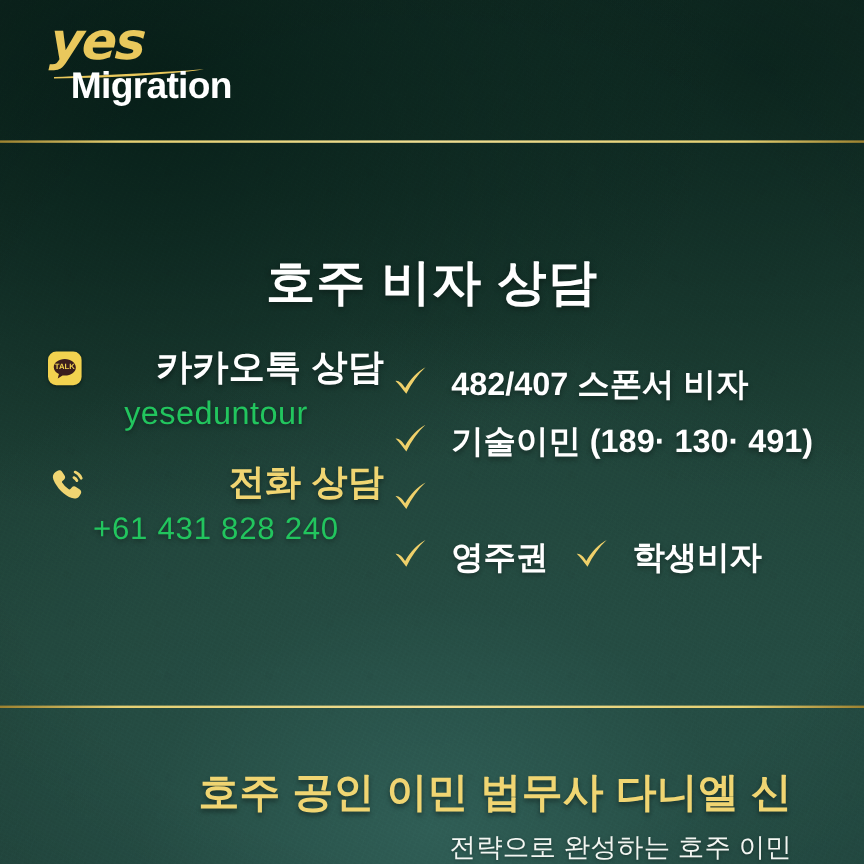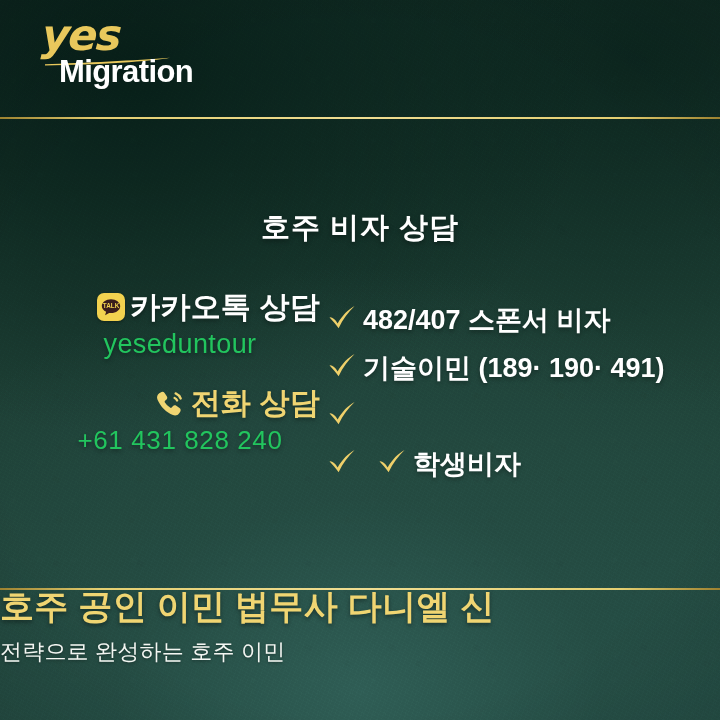--- a/index.html
+++ b/index.html
@@ -116,41 +116,41 @@
 
   
   .main-title {
     position: absolute;
     left: 0;
     top: 208px;
     width: 720px;
     text-align: center;
     font-family: "Liberation Sans", "DejaVu Sans", sans-serif;
     font-weight: 700;
-    font-size: 29px;
+    font-size: 41px;
     letter-spacing: 1px;
     color: #ffffff;
     text-shadow: 0 2px 5px rgba(0,0,0,0.38);
   }
 
   
   .contact-col {
     position: absolute;
     left: 40px;
     top: 290px;
     width: 280px;
     text-align: center;
   }
   .contact-block { margin-bottom: 26px; }
   .contact-block:last-child { margin-bottom: 0; }
 
   .contact-headline {
     display: flex;
     align-items: center;
-    justify-content: flex-end;
+    justify-content: space-between;
     gap: 5px;
     white-space: nowrap;
   }
   .kakao-icon {
     width: 28px;
     height: 28px;
     border-radius: 7px;
     background: #f2d24f;
     position: relative;
     flex: 0 0 auto;
@@ -194,21 +194,21 @@
   }
   .svc-row {
     display: flex;
     align-items: center;
     height: 48px;
     white-space: nowrap;
   }
   .svc-item {
     display: flex;
     align-items: center;
-    gap: 7px;
+    gap: 20px;
   }
   .svc-item + .svc-item { margin-left: 22px; }
   .check {
     width: 28px;
     height: 28px;
     flex: 0 0 auto;
     position: relative;
     top: -2px;
   }
   .svc-text {
@@ -217,23 +217,23 @@
     font-size: 27px;
     letter-spacing: 0px;
     color: #ffffff;
     text-shadow: 0 2px 4px rgba(0,0,0,0.35);
   }
 
   
   .footer {
     position: absolute;
     left: 0;
-    top: 584px;
+    top: 638px;
     width: 660px;
-    text-align: left;
+    text-align: right;
   }
   .footer-title {
     font-family: "Liberation Sans", "DejaVu Sans", sans-serif;
     font-weight: 700;
     font-size: 34px;
     letter-spacing: 0.3px;
     color: #f0d572;
     text-shadow: 0 2px 4px rgba(0,0,0,0.40);
   }
   .footer-sub {
@@ -311,37 +311,38 @@
           </svg>
           <span class="svc-text">482/407 스폰서 비자</span>
         </span>
       </div>
 
       <div class="svc-row">
         <span class="svc-item">
           <svg class="check" viewBox="0 0 28 28" aria-hidden="true">
             <path d="M1.6 13.4 C4.4 13.0 7.2 15.6 9.6 19.4 C14.2 11.6 20.0 5.6 26.6 2.0 C20.4 7.8 14.8 15.2 10.6 24.2 C7.6 20.2 4.6 16.4 1.6 13.4 Z" fill="#efd06a"></path>
           </svg>
-          <span class="svc-text">기술이민 (189· 190· 491)</span>
+          <span class="svc-text">기술이민 (189· 130· 491)</span>
         </span>
       </div>
 
       <div class="svc-row">
         <span class="svc-item">
           <svg class="check" viewBox="0 0 28 28" aria-hidden="true">
             <path d="M1.6 13.4 C4.4 13.0 7.2 15.6 9.6 19.4 C14.2 11.6 20.0 5.6 26.6 2.0 C20.4 7.8 14.8 15.2 10.6 24.2 C7.6 20.2 4.6 16.4 1.6 13.4 Z" fill="#efd06a"></path>
           </svg>
         </span>
       </div>
 
       <div class="svc-row">
         <span class="svc-item">
           <svg class="check" viewBox="0 0 28 28" aria-hidden="true">
             <path d="M1.6 13.4 C4.4 13.0 7.2 15.6 9.6 19.4 C14.2 11.6 20.0 5.6 26.6 2.0 C20.4 7.8 14.8 15.2 10.6 24.2 C7.6 20.2 4.6 16.4 1.6 13.4 Z" fill="#efd06a"></path>
           </svg>
+          <span class="svc-text">영주권</span>
         </span>
         <span class="svc-item">
           <svg class="check" viewBox="0 0 28 28" aria-hidden="true">
             <path d="M1.6 13.4 C4.4 13.0 7.2 15.6 9.6 19.4 C14.2 11.6 20.0 5.6 26.6 2.0 C20.4 7.8 14.8 15.2 10.6 24.2 C7.6 20.2 4.6 16.4 1.6 13.4 Z" fill="#efd06a"></path>
           </svg>
           <span class="svc-text">학생비자</span>
         </span>
       </div>
 
     </div>

